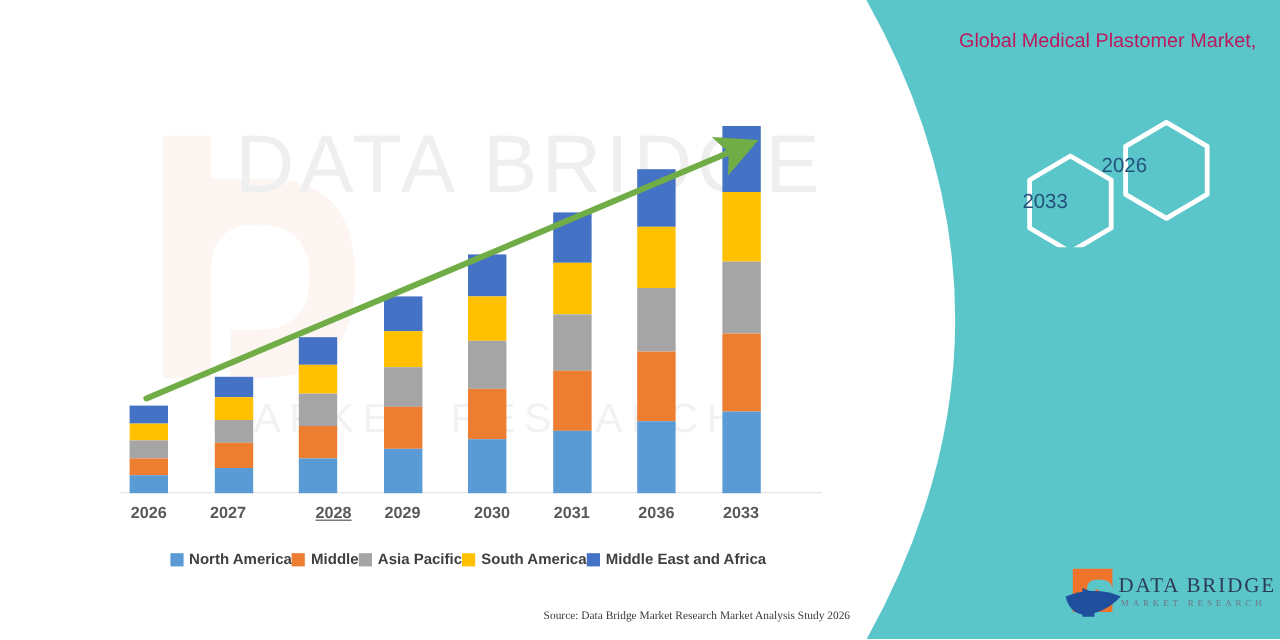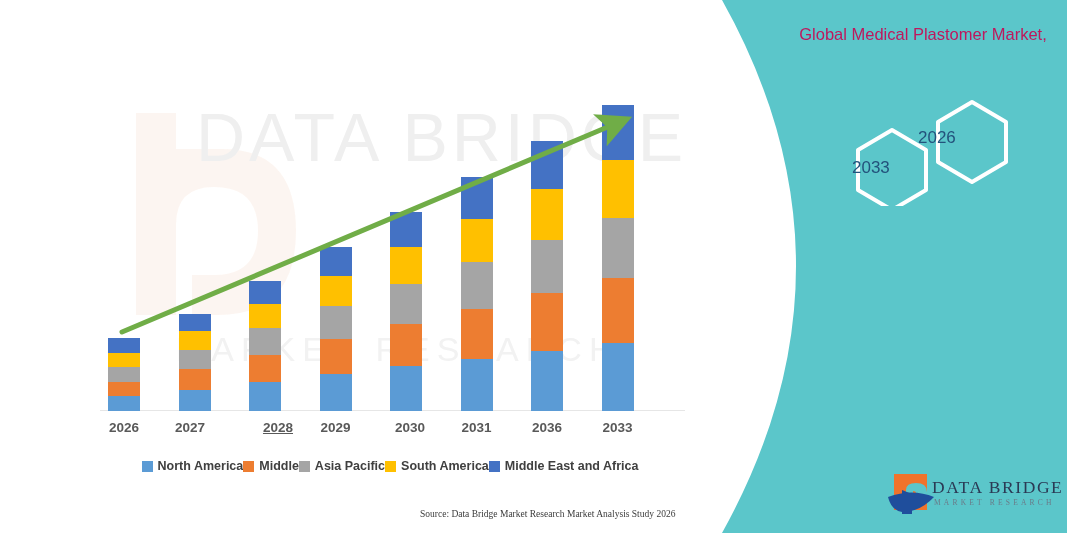--- a/index.html
+++ b/index.html
@@ -53,21 +53,21 @@
   .legend-item{display:flex;align-items:center;gap:5px;}
   .legend-swatch{width:11px;height:11px;display:block;}
   .legend-label{font-size:12.5px;font-weight:bold;color:#404040;white-space:nowrap;}
 
   
   .footer{
     position:absolute;left:0;top:505px;width:760px;height:24px;
     font-family:"Liberation Serif", serif;font-size:9.5px;color:#3b3b3b;
   }
   .footer-left{position:absolute;left:82px;top:4px;white-space:nowrap;}
-  .footer-right{position:absolute;left:420px;top:4px;white-space:nowrap;}
+  .footer-right{position:absolute;left:453px;top:4px;white-space:nowrap;}
 
   
   .right-panel{position:absolute;left:700px;top:0;width:367px;height:533px;overflow:hidden;}
   .teal-shape{position:absolute;left:0;top:0;width:367px;height:533px;}
 
   .right-title{
     position:absolute;left:768px;top:22px;width:310px;
     text-align:center;font-size:16.5px;line-height:25px;color:#be185d;
   }
   .hexes{position:absolute;left:820px;top:96px;width:210px;height:110px;}

